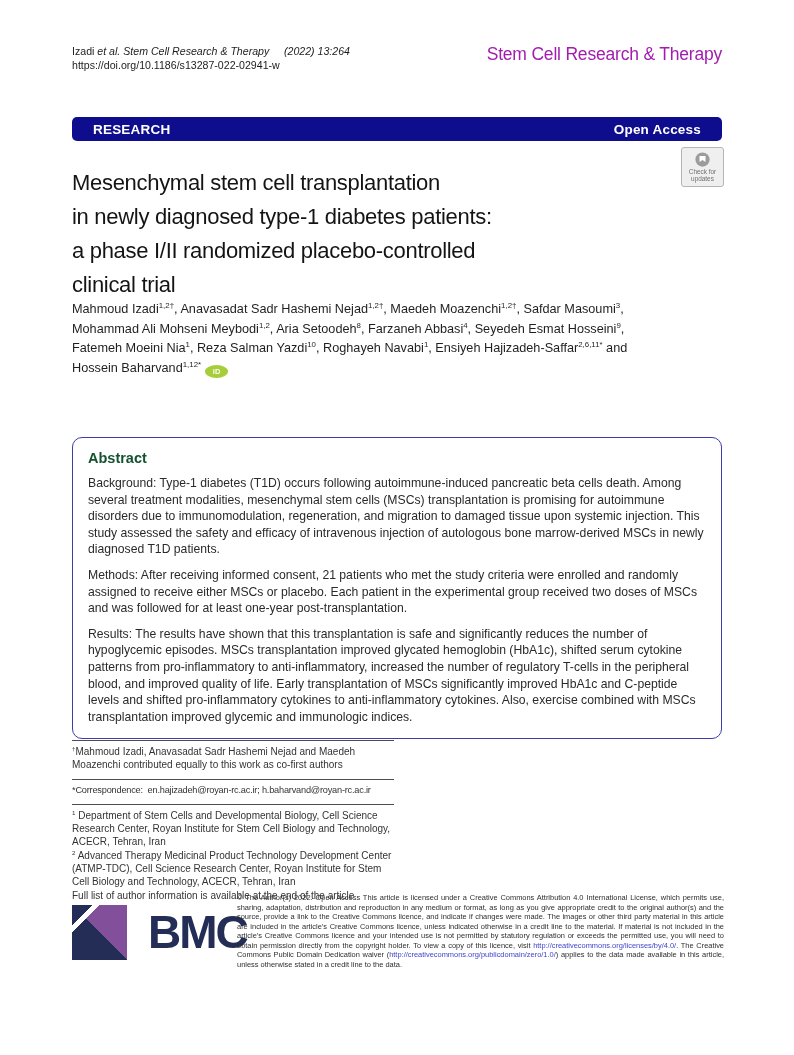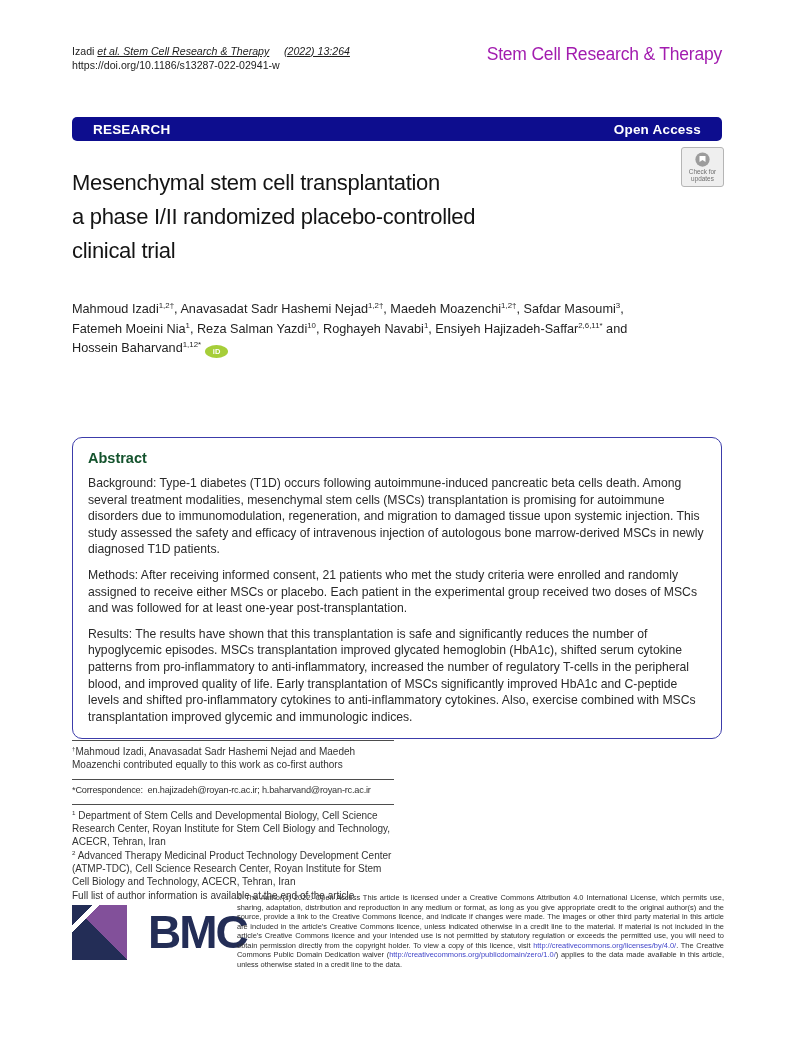--- a/index.html
+++ b/index.html
@@ -1,20 +1,20 @@
 <!DOCTYPE html>
 <html><head>
 <meta charset="utf-8">
 <style>
   html,body{margin:0;padding:0;background:#fff;}
   .page{position:relative;width:794px;height:1055px;background:#ffffff;
         font-family:"Liberation Sans",sans-serif;color:#222;overflow:hidden;}
   sup{font-size:62%;line-height:0;}
   .b{font-weight:normal;}
-  .i{font-style:italic;text-decoration:underline;}
+  .i{font-style:italic;}
   .link{color:#4145c8;word-break:break-all;}
 
   
   .header{position:absolute;left:72px;right:72px;top:44px;display:flex;
           justify-content:space-between;align-items:flex-start;}
   .cite{font-size:10.6px;line-height:14px;color:#1c1c1c;}
   .journal{font-size:17.5px;color:#a21caf;letter-spacing:-0.2px;}
 
   
   .banner{position:absolute;left:72px;right:72px;top:117px;height:24px;background:#0d0d8e;
@@ -85,26 +85,28 @@
       <path d="M4.8 4.2 h6.4 v6.4 L8 8.4 4.8 10.6 z" fill="#ffffff"></path>
     </svg>
     <div class="badge-text">
       <div>Check for</div>
       <div>updates</div>
     </div>
   </div>
 
   <h1 class="title">
       <div>Mesenchymal stem cell transplantation</div>
+      <div>in newly diagnosed type-1 diabetes patients:</div>
       <div>a phase I/II randomized placebo-controlled</div>
       <div>clinical trial</div>
     </h1>
 
   <div class="authors">
       <div><span>Mahmoud Izadi</span><sup>1,2†</sup><span>, Anavasadat Sadr Hashemi Nejad</span><sup>1,2†</sup><span>, Maedeh Moazenchi</span><sup>1,2†</sup><span>, Safdar Masoumi</span><sup>3</sup><span>,</span></div>
+      <div><span>Mohammad Ali Mohseni Meybodi</span><sup>1,2</sup><span>, Aria Setoodeh</span><sup>8</sup><span>, Farzaneh Abbasi</span><sup>4</sup><span>, Seyedeh Esmat Hosseini</span><sup>9</sup><span>,</span></div>
       <div><span>Fatemeh Moeini Nia</span><sup>1</sup><span>, Reza Salman Yazdi</span><sup>10</sup><span>, Roghayeh Navabi</span><sup>1</sup><span>, Ensiyeh Hajizadeh-Saffar</span><sup>2,6,11*</sup><span> and</span></div>
       <div><span>Hossein Baharvand</span><sup>1,12*</sup><span class="orcid">iD</span></div>
     </div>
 
   <section class="abstract">
     <h2>Abstract</h2>
     <p><span class="b">Background:</span><span>  Type-1 diabetes (T1D) occurs following autoimmune-induced pancreatic beta cells death. Among several treatment modalities, mesenchymal stem cells (MSCs) transplantation is promising for autoimmune disorders due to immunomodulation, regeneration, and migration to damaged tissue upon systemic injection. This study assessed the safety and efficacy of intravenous injection of autologous bone marrow-derived MSCs in newly diagnosed T1D patients.</span></p>
     <p><span class="b">Methods:</span><span>  After receiving informed consent, 21 patients who met the study criteria were enrolled and randomly assigned to receive either MSCs or placebo. Each patient in the experimental group received two doses of MSCs and was followed for at least one-year post-transplantation.</span></p>
     <p><span class="b">Results:</span><span>  The results have shown that this transplantation is safe and significantly reduces the number of hypoglycemic episodes. MSCs transplantation improved glycated hemoglobin (HbA1c), shifted serum cytokine patterns from pro-inflammatory to anti-inflammatory, increased the number of regulatory T-cells in the peripheral blood, and improved quality of life. Early transplantation of MSCs significantly improved HbA1c and C-peptide levels and shifted pro-inflammatory cytokines to anti-inflammatory cytokines. Also, exercise combined with MSCs transplantation improved glycemic and immunologic indices.</span></p>
   </section>

